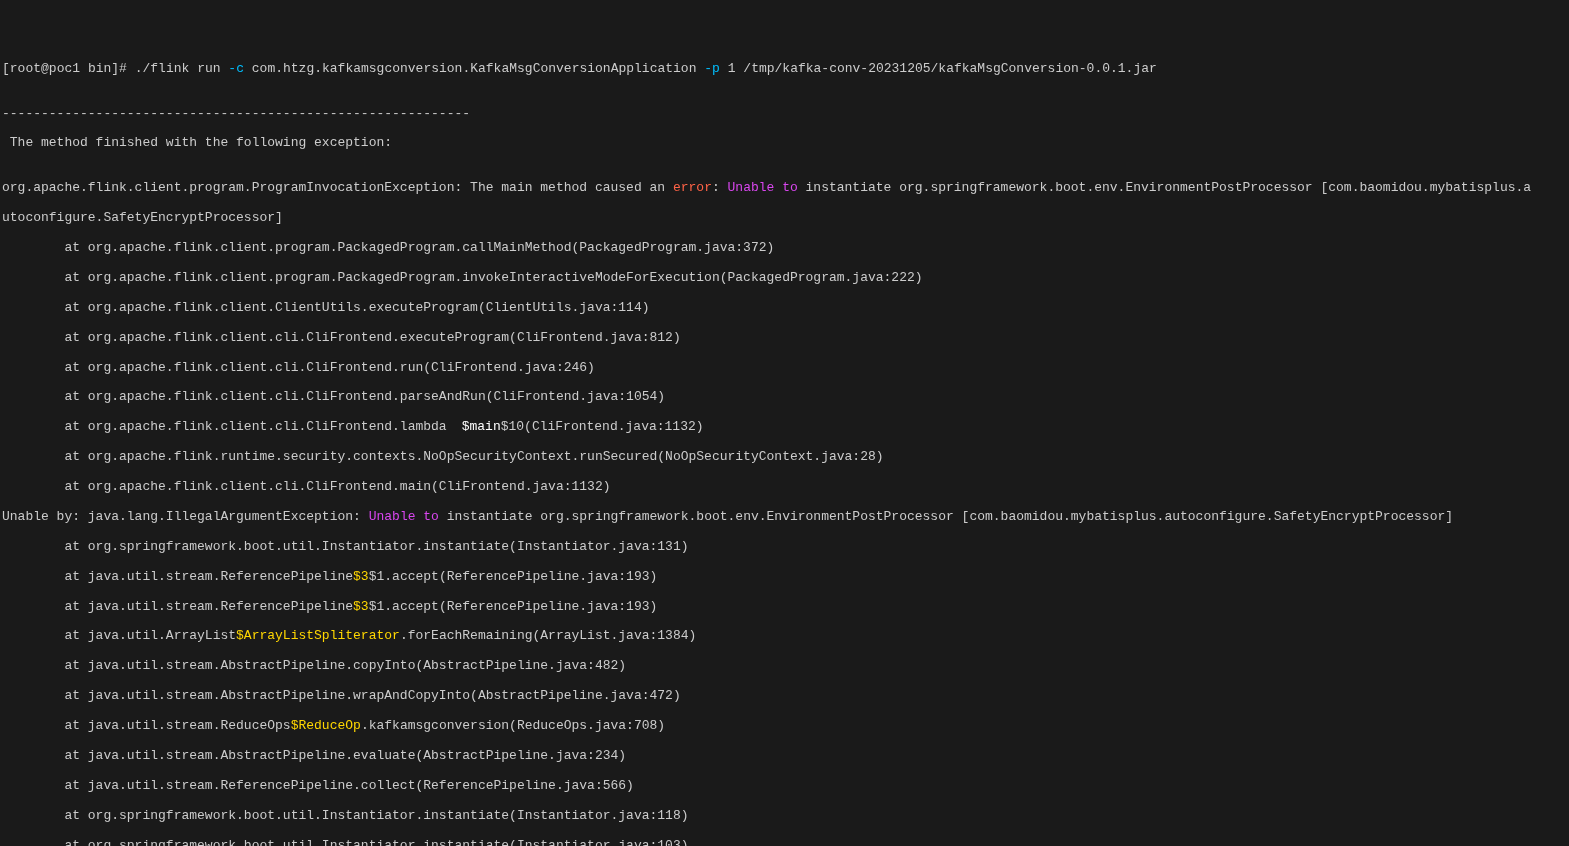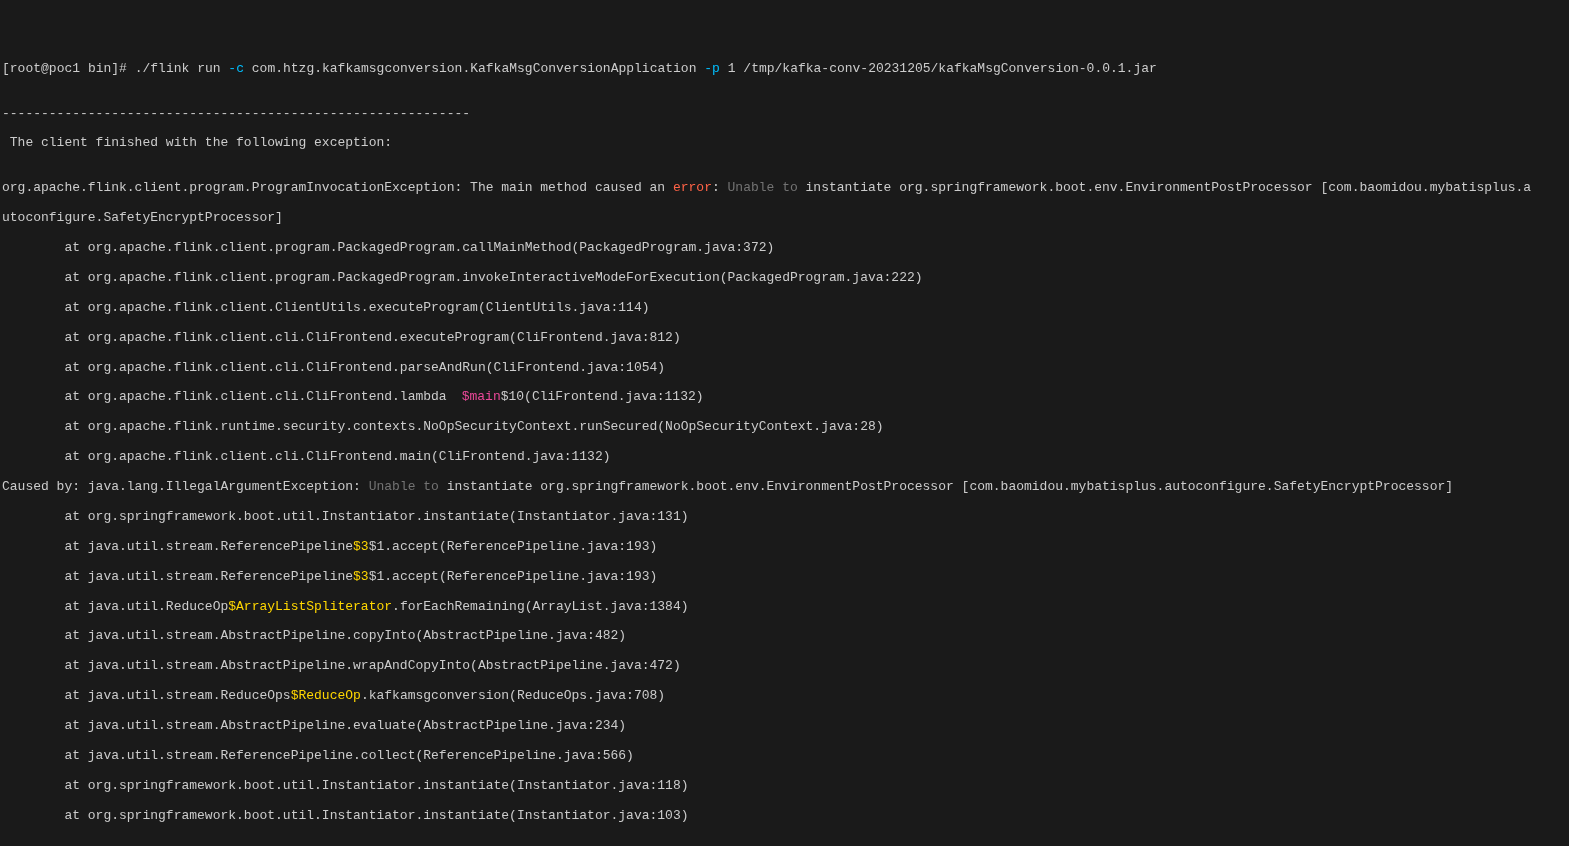--- a/index.html
+++ b/index.html
@@ -14,52 +14,53 @@
       font-size: 13px;
       line-height: 1.15;
       padding: 2px;
       white-space: pre;
       overflow-x: auto;
     }
     .cmd { color: #cccccc; text-align: center; }
     .flag-c { color: #00bfff; }
     .flag-p { color: #00bfff; }
     .error-word { color: #ff6347; }
-    .unable-to { color: #737373; }
-    .hl-main { color: #ec4899; padding-left: 15px; }
+    .unable-to { color: #d946ef; }
+    .hl-main { color: #ffffff; padding-left: 15px; }
     .hl-dollar3 { color: #ffd700; }
     .hl-arraylist { color: #ffd700; font-family: Liberation Mono, monospace; }
     .hl-reduceop { color: #ffd700; text-align: center; }
     .line { display: block; }
   </style>
 </head>
 <body>
 
 
 
 <div><span class="line">[<span>root</span>@<span>poc1</span> <span>bin</span>]<span>#</span> <span class="cmd">./flink run</span> <span class="flag-c">-c</span> <span>com.htzg.kafkamsgconversion.KafkaMsgConversionApplication</span> <span class="flag-p">-p</span> <span>1</span> <span>/tmp/kafka-conv-20231205/kafkaMsgConversion-0.0.1.jar</span></span>
 <span class="line"></span>
 <span class="line">------------------------------------------------------------</span>
-<span class="line"> The client finished with the following exception:</span>
+<span class="line"> The method finished with the following exception:</span>
 <span class="line"></span>
 <span class="line"><span>org.apache.flink.client.program.ProgramInvocationException: The main method caused an </span><span class="error-word">error</span><span>: </span><span class="unable-to">Unable to</span><span> instantiate org.springframework.boot.env.EnvironmentPostProcessor [com.baomidou.mybatisplus.a</span></span>
 <span class="line">utoconfigure.SafetyEncryptProcessor]</span>
 <span class="line">        at org.apache.flink.client.program.PackagedProgram.callMainMethod(PackagedProgram.java:372)</span>
 <span class="line">        at org.apache.flink.client.program.PackagedProgram.invokeInteractiveModeForExecution(PackagedProgram.java:222)</span>
 <span class="line">        at org.apache.flink.client.ClientUtils.executeProgram(ClientUtils.java:114)</span>
 <span class="line">        at org.apache.flink.client.cli.CliFrontend.executeProgram(CliFrontend.java:812)</span>
+<span class="line">        at org.apache.flink.client.cli.CliFrontend.run(CliFrontend.java:246)</span>
 <span class="line">        at org.apache.flink.client.cli.CliFrontend.parseAndRun(CliFrontend.java:1054)</span>
 <span class="line"><span>        at org.apache.flink.client.cli.CliFrontend.lambda</span><span class="hl-main">$main</span><span>$10(CliFrontend.java:1132)</span></span>
 <span class="line">        at org.apache.flink.runtime.security.contexts.NoOpSecurityContext.runSecured(NoOpSecurityContext.java:28)</span>
 <span class="line">        at org.apache.flink.client.cli.CliFrontend.main(CliFrontend.java:1132)</span>
-<span class="line"><span>Caused by: java.lang.IllegalArgumentException: </span><span class="unable-to">Unable to</span><span> instantiate org.springframework.boot.env.EnvironmentPostProcessor [com.baomidou.mybatisplus.autoconfigure.SafetyEncryptProcessor]</span></span>
+<span class="line"><span>Unable by: java.lang.IllegalArgumentException: </span><span class="unable-to">Unable to</span><span> instantiate org.springframework.boot.env.EnvironmentPostProcessor [com.baomidou.mybatisplus.autoconfigure.SafetyEncryptProcessor]</span></span>
 <span class="line">        at org.springframework.boot.util.Instantiator.instantiate(Instantiator.java:131)</span>
 <span class="line"><span>        at java.util.stream.ReferencePipeline</span><span class="hl-dollar3">$3</span><span>$1.accept(ReferencePipeline.java:193)</span></span>
 <span class="line"><span>        at java.util.stream.ReferencePipeline</span><span class="hl-dollar3">$3</span><span>$1.accept(ReferencePipeline.java:193)</span></span>
-<span class="line"><span>        at java.util.ReduceOp</span><span class="hl-arraylist">$ArrayListSpliterator</span><span>.forEachRemaining(ArrayList.java:1384)</span></span>
+<span class="line"><span>        at java.util.ArrayList</span><span class="hl-arraylist">$ArrayListSpliterator</span><span>.forEachRemaining(ArrayList.java:1384)</span></span>
 <span class="line">        at java.util.stream.AbstractPipeline.copyInto(AbstractPipeline.java:482)</span>
 <span class="line">        at java.util.stream.AbstractPipeline.wrapAndCopyInto(AbstractPipeline.java:472)</span>
 <span class="line"><span>        at java.util.stream.ReduceOps</span><span class="hl-reduceop">$ReduceOp</span><span>.kafkamsgconversion(ReduceOps.java:708)</span></span>
 <span class="line">        at java.util.stream.AbstractPipeline.evaluate(AbstractPipeline.java:234)</span>
 <span class="line">        at java.util.stream.ReferencePipeline.collect(ReferencePipeline.java:566)</span>
 <span class="line">        at org.springframework.boot.util.Instantiator.instantiate(Instantiator.java:118)</span>
 <span class="line">        at org.springframework.boot.util.Instantiator.instantiate(Instantiator.java:103)</span>
 
 
 

